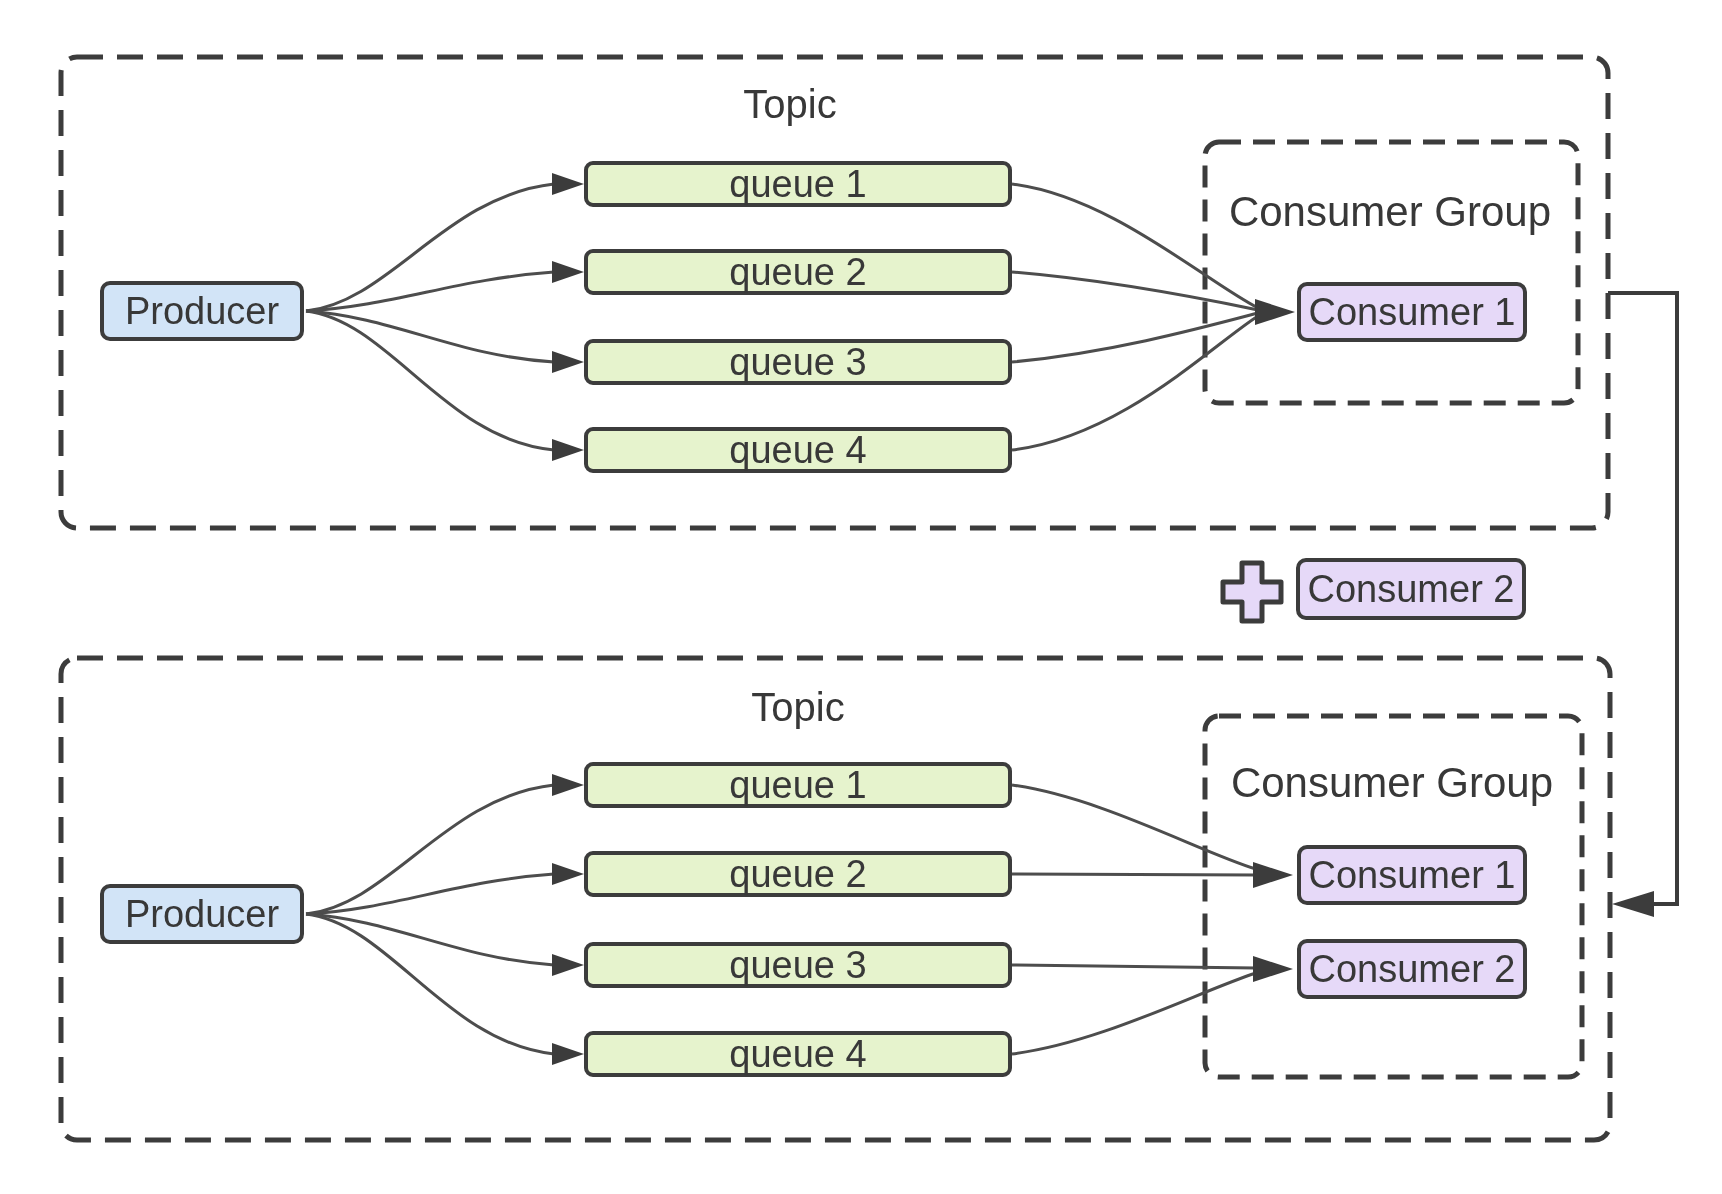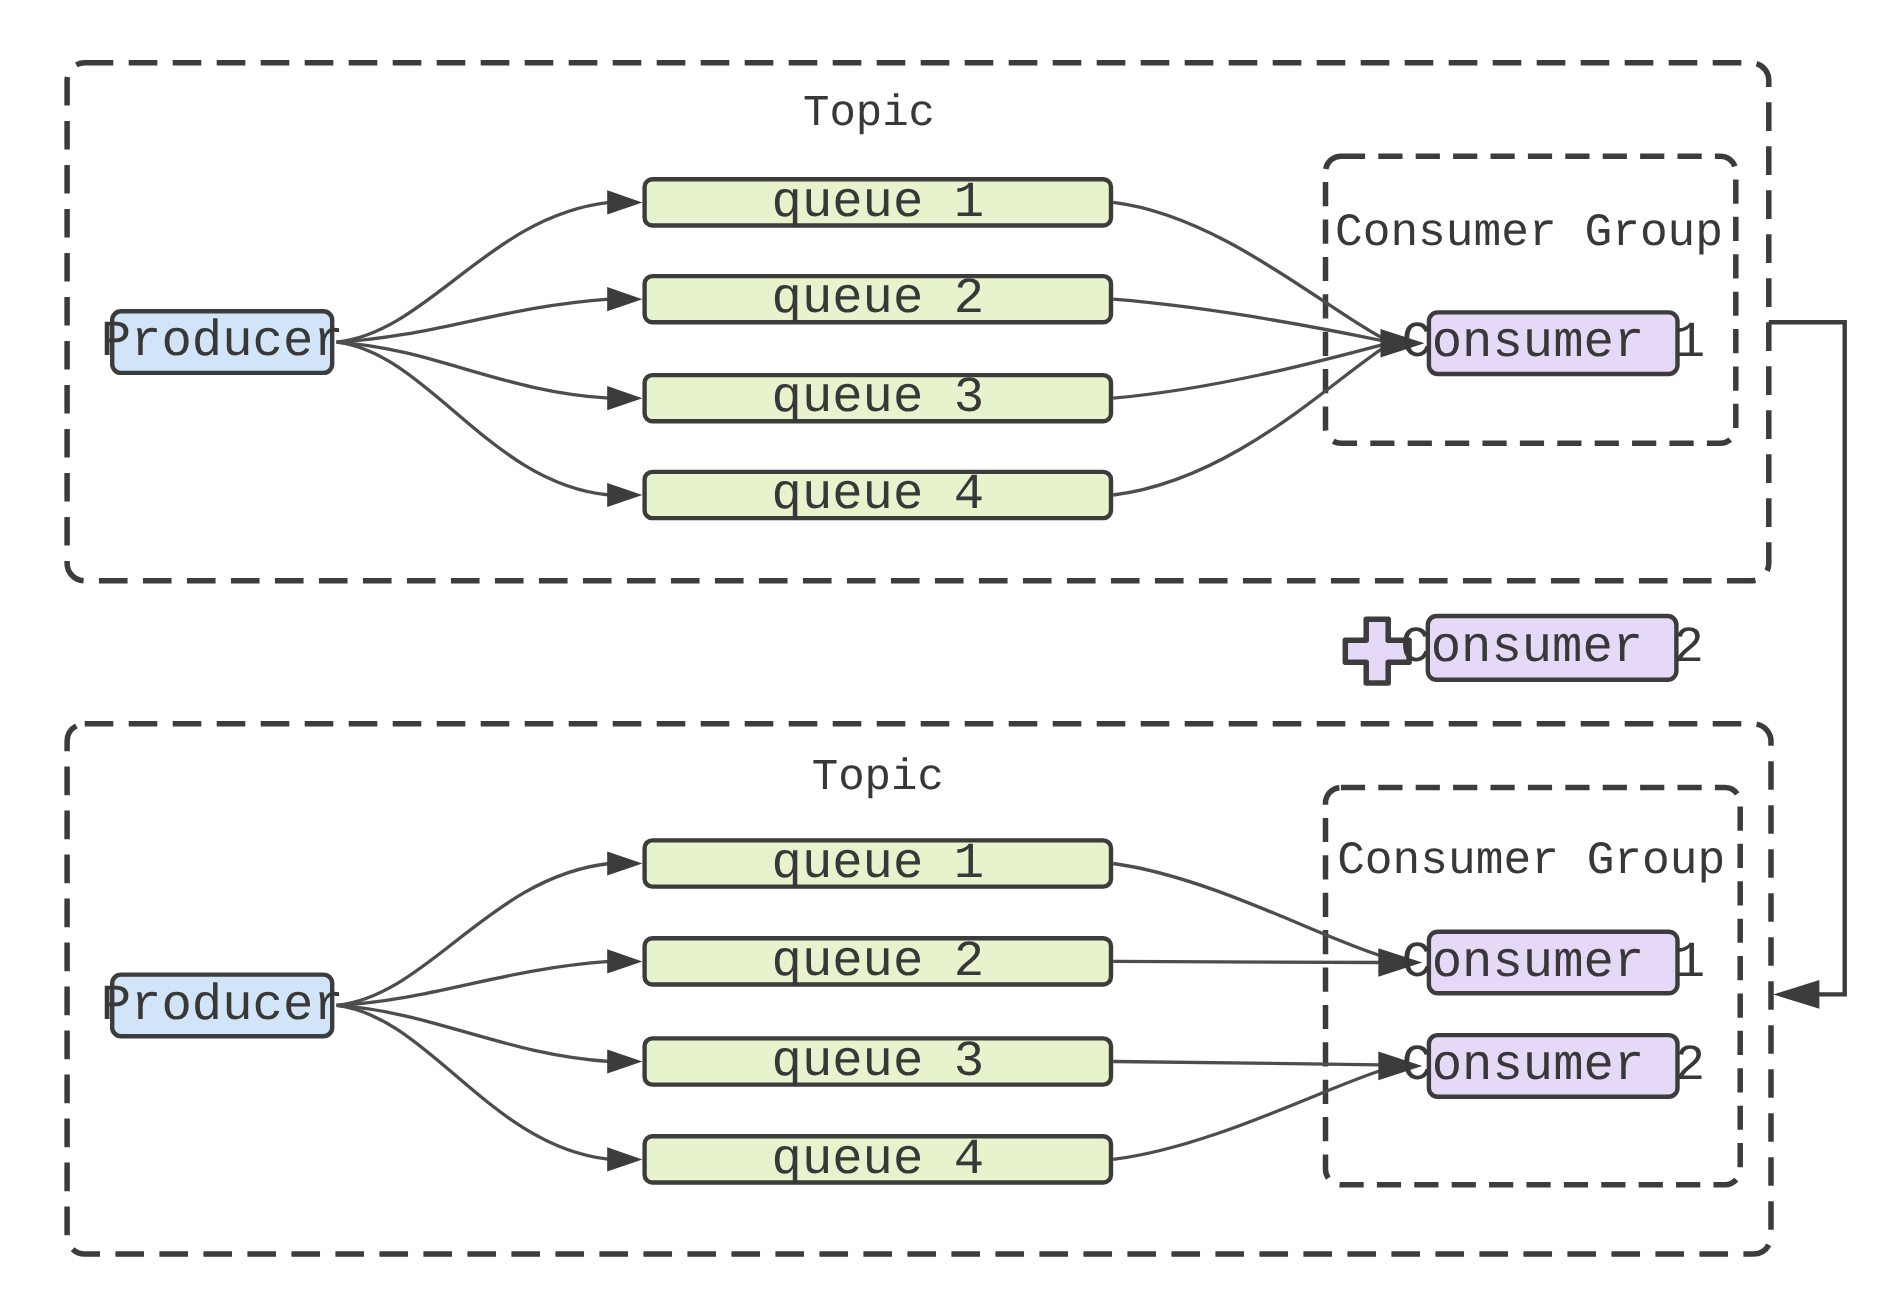--- a/index.html
+++ b/index.html
@@ -10,21 +10,21 @@
     --producer-fill: #d2e4f7;
     --queue-fill: #e6f3cd;
     --consumer-fill: #e6d9f8;
   }
   html, body { margin: 0; padding: 0; background: var(--background); }
   .canvas {
     position: relative;
     width: 1722px;
     height: 1194px;
     background: var(--background);
-    font-family: Liberation Mono, monospace;
+    font-family: Liberation Sans, sans-serif;
     color: var(--text);
     overflow: hidden;
   }
   svg.layer {
     position: absolute;
     left: 0; top: 0;
     width: 1722px; height: 1194px;
   }
   .dashed-box { fill: none; stroke: var(--border); stroke-width: 5; }
   .outer-box  { stroke-dasharray: 26 14; }
@@ -34,21 +34,21 @@
   .arrowhead { fill: var(--border); stroke: none; }
   .plus-glyph { fill: var(--consumer-fill); stroke: var(--border); stroke-width: 5; stroke-linejoin: round; }
 
   .node {
     position: absolute;
     box-sizing: border-box;
     border: 4px solid var(--border);
     display: flex;
     align-items: center;
     justify-content: center;
-    font-size: 46px;
+    font-size: 38px;
     line-height: 1;
     white-space: nowrap;
     color: var(--text);
   }
   .producer { background: var(--producer-fill); border-radius: 10px; }
   .queue    { background: var(--queue-fill);    border-radius: 9px;  }
   .consumer { background: var(--consumer-fill); border-radius: 10px; text-align: right; }
 
   .float-label {
     position: absolute;

